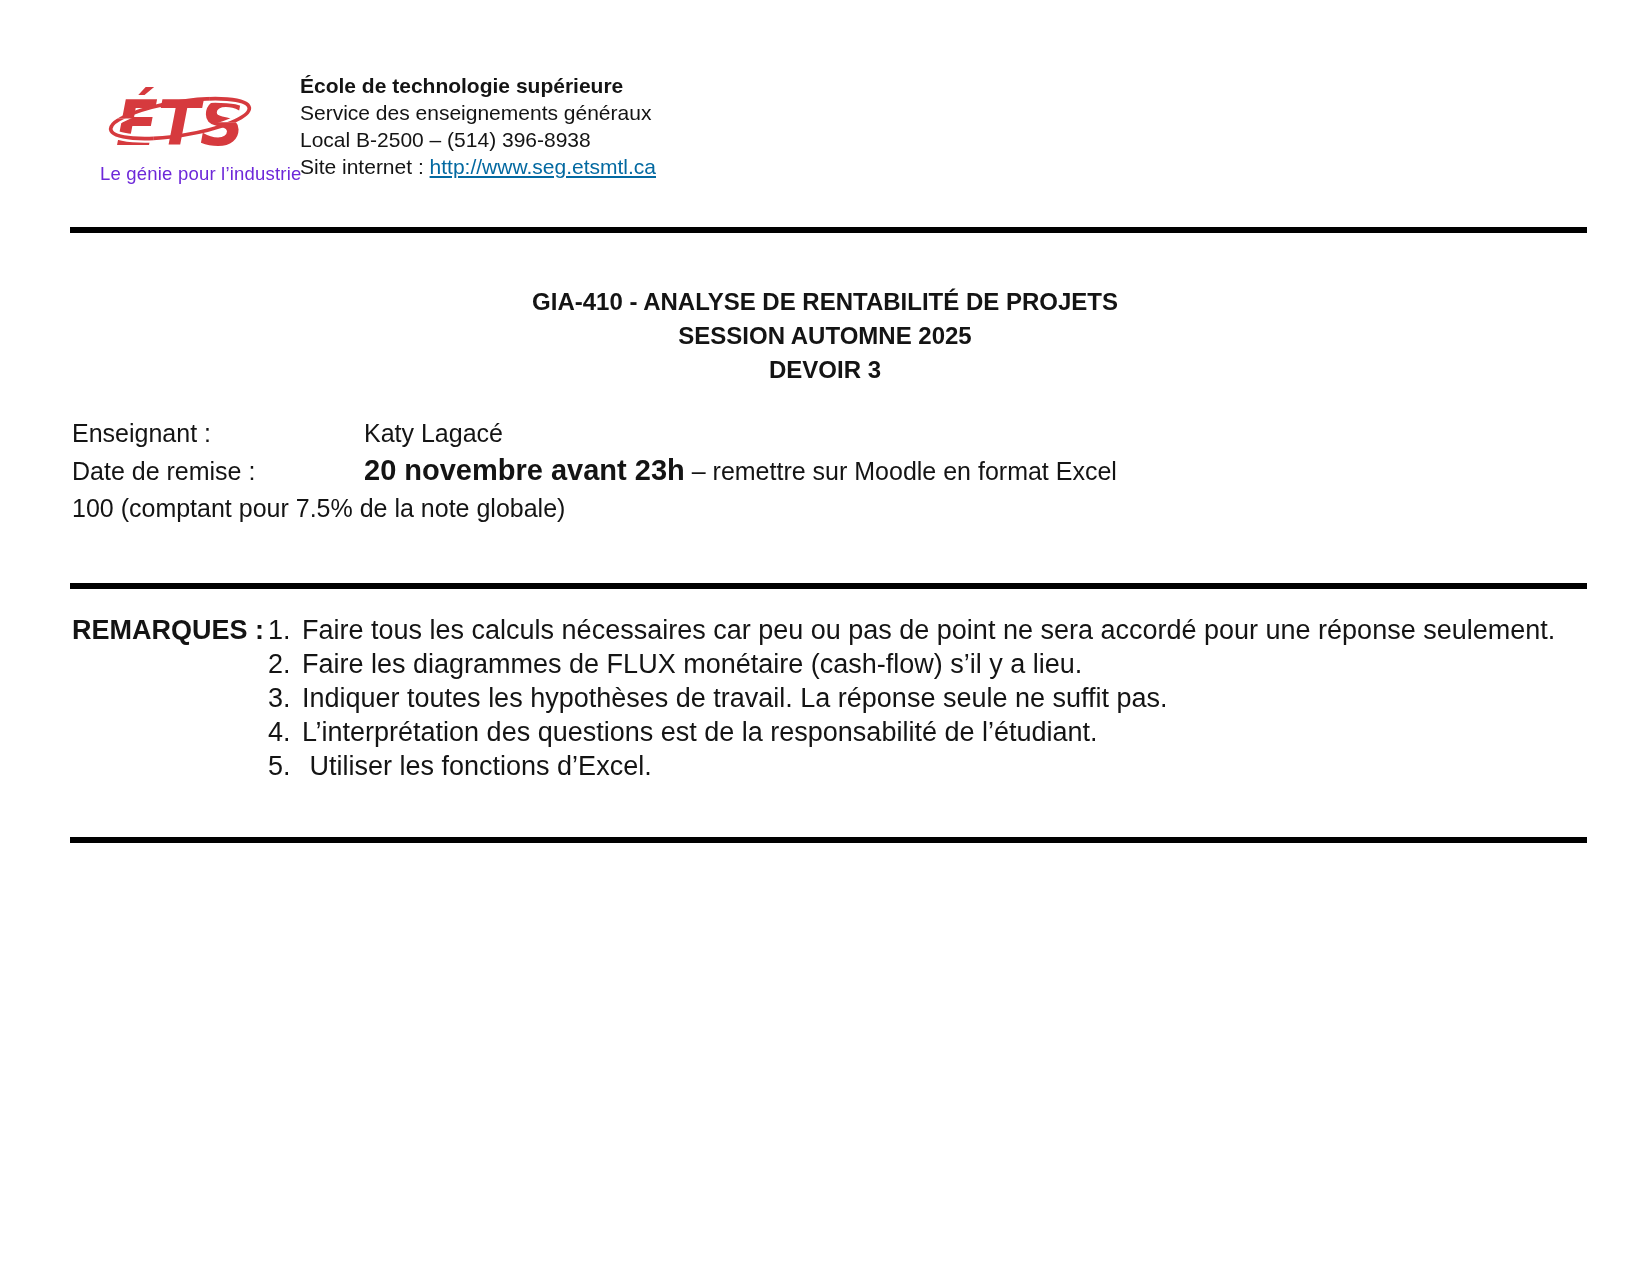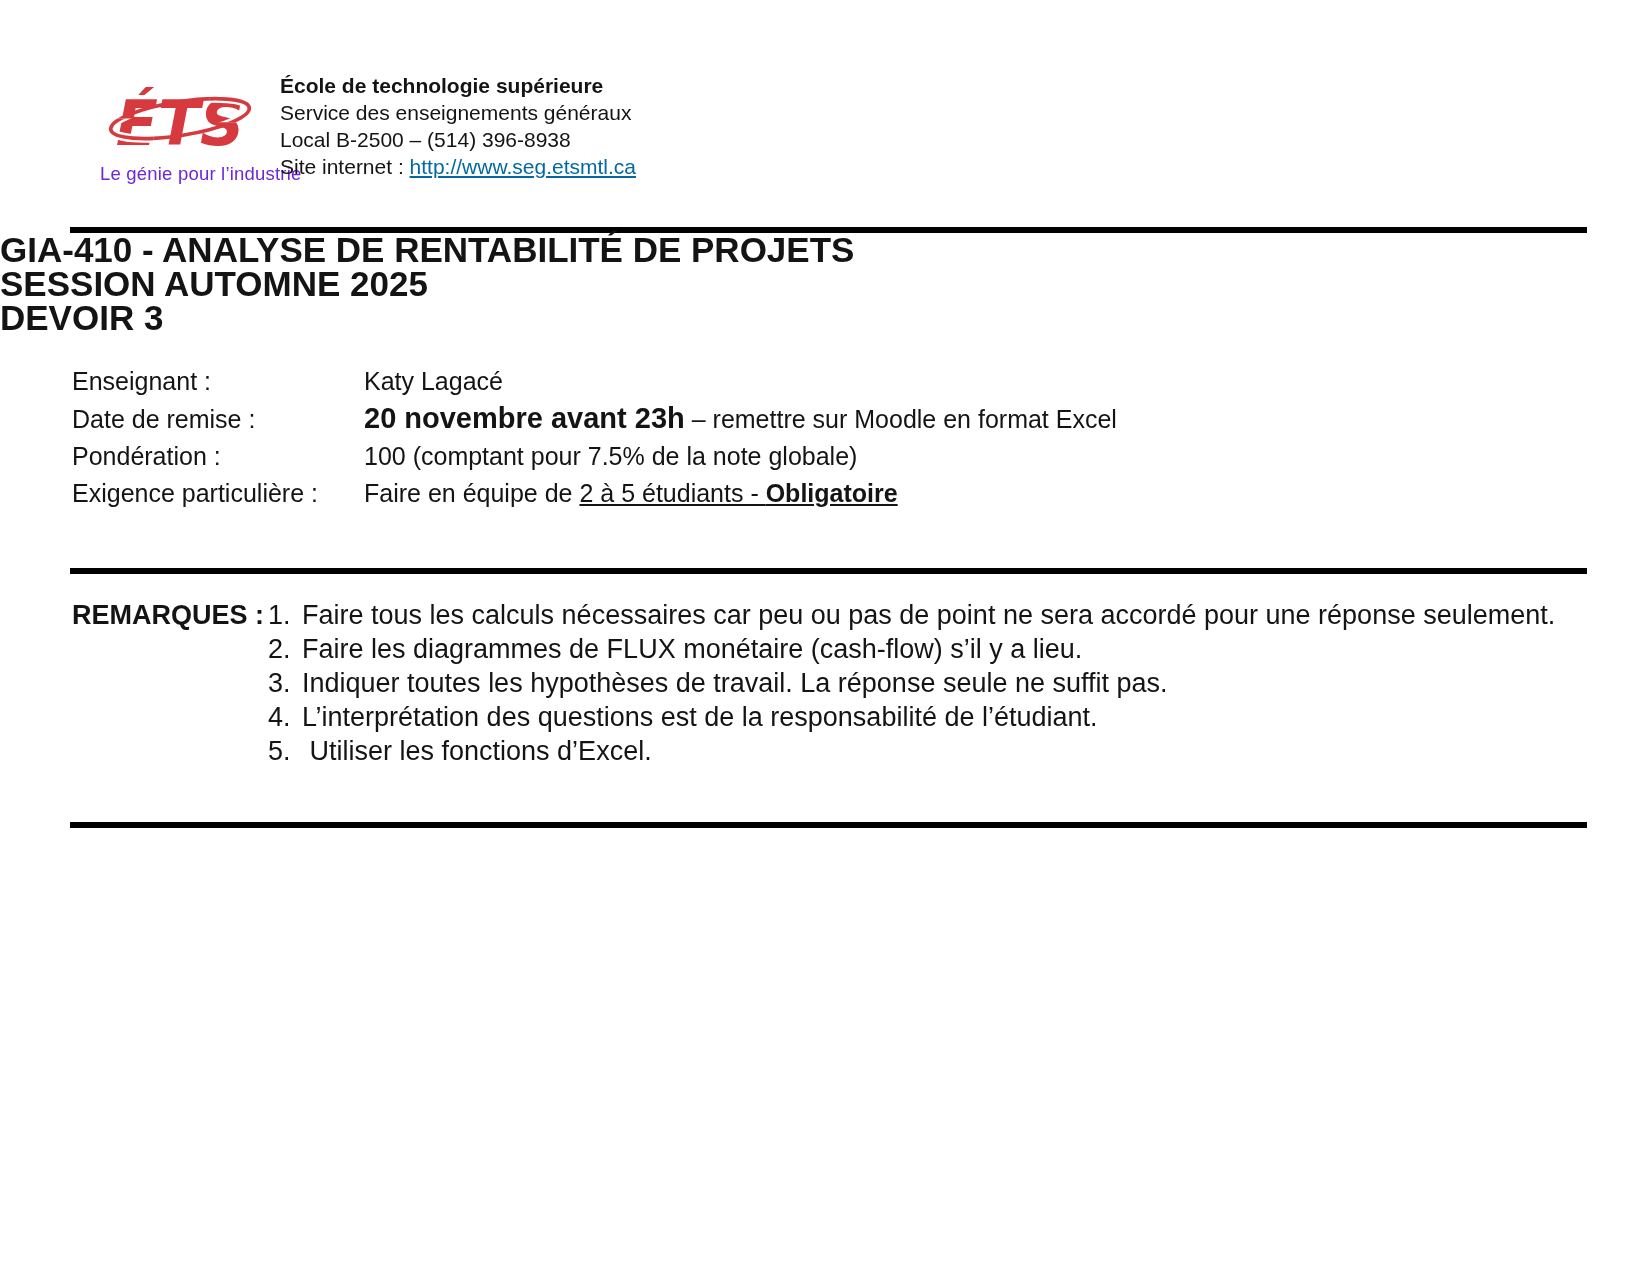--- a/index.html
+++ b/index.html
@@ -15,21 +15,21 @@
     height: 1275px;
     background: #ffffff;
     overflow: hidden;
   }
 
   
   .letterhead {
     display: flex;
     align-items: flex-start;
     padding: 70px 0 0 100px;
-    gap: 20px;
+    gap: 40px;
   }
   .logo-block { width: 160px; text-align: center; }
   .logo-svg { display: block; width: 152px; height: 86px; margin: 0 auto; }
   .logo-tagline {
     margin-top: 7px;
     font-size: 18.5px;
     letter-spacing: 0.2px;
     color: #6d28d9;
     white-space: nowrap;
   }
@@ -51,23 +51,24 @@
     background: #000000;
     margin-left: 70px;
     margin-right: 63px;
   }
   .rule-1 { margin-top: 42px; }
   .rule-2 { margin-top: 56px; }
   .rule-3 { margin-top: 54px; }
 
   
   .title-block {
-    text-align: left;
+    margin-top: 52px;
+    text-align: center;
     font-weight: bold;
-    font-size: 35px;
+    font-size: 24px;
     line-height: 34px;
   }
 
   
   .info-block {
     margin: 28px 0 0 72px;
     font-size: 25px;
   }
   .info-row {
     display: flex;
@@ -153,26 +154,21 @@
   <section class="info-block">
     <div class="info-row">
       <span class="info-label">Enseignant :</span>
       <span class="info-value">Katy Lagacé</span>
     </div>
     <div class="info-row">
       <span class="info-label">Date de remise :</span>
       <span class="info-value"><span class="due-bold">20 novembre avant 23h</span><span> – remettre sur Moodle en format Excel</span></span>
     </div>
     <div class="info-row">
-      <span class="info-label">Pondération :</span>
       <span class="info-value">100 (comptant pour 7.5% de la note globale)</span>
-    </div>
-    <div class="info-row">
-      <span class="info-label">Exigence particulière :</span>
-      <span class="info-value"><span>Faire en équipe de </span><span class="req-underline">2 à 5 étudiants - </span><span class="req-bold">Obligatoire</span></span>
     </div>
   </section>
 
   <div class="rule rule-2"></div>
 
   <section class="remarks-block">
     <span class="remarks-label">REMARQUES :</span>
     <ul class="remarks-list">
       <li class="remark-item">
         <span class="r-num">1.</span>

